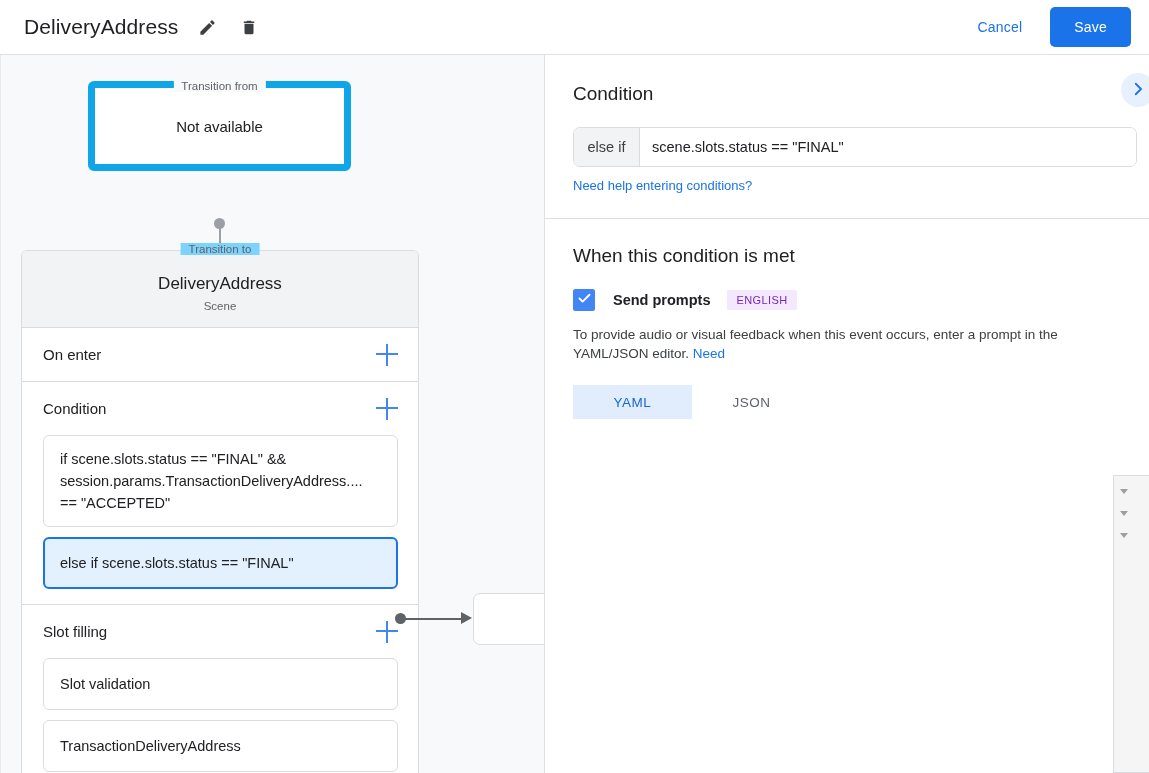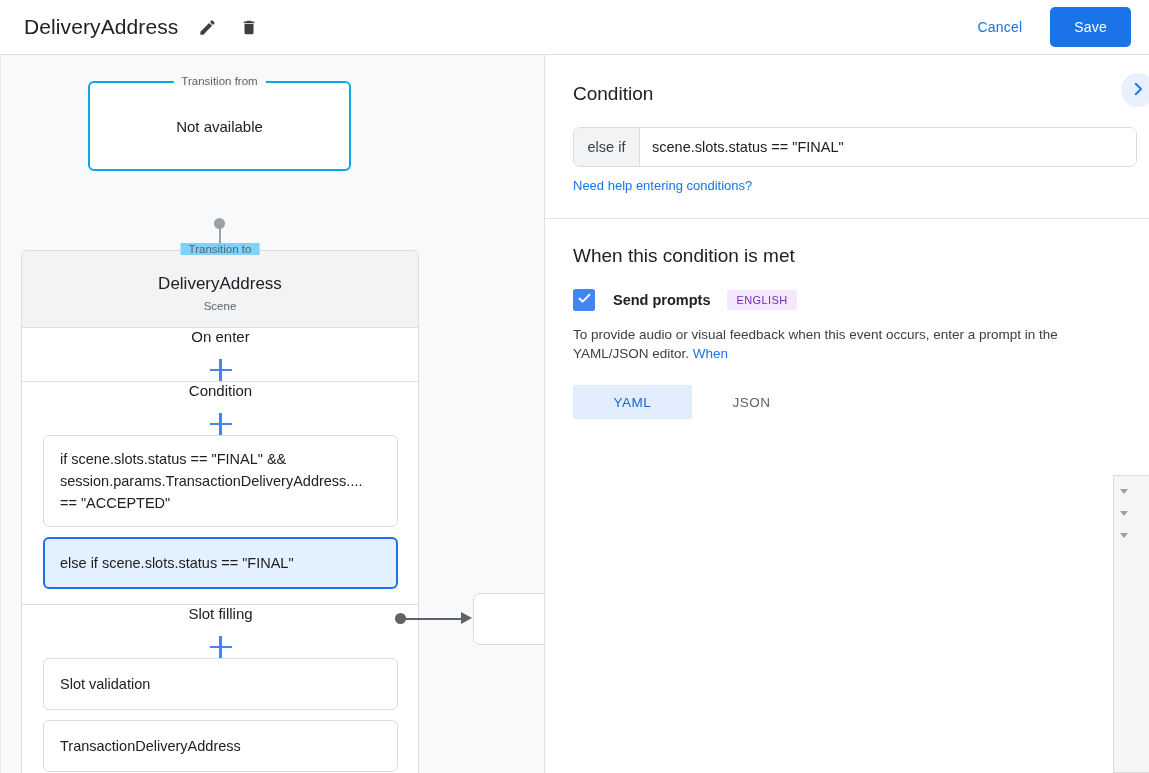--- a/index.html
+++ b/index.html
@@ -59,21 +59,21 @@
     width: 545px; height: 718px;
     background: #f8f9fa;
     border-right: 1px solid #e0e0e0;
     overflow: hidden;
   }
 
   
   .trans-from {
     position: absolute; left: 88px; top: 26px;
     width: 263px; height: 90px;
-    border: 2px solid #0ea5e9; border-radius: 6px;
+    border: 7px solid #0ea5e9; border-radius: 6px;
     background: #ffffff;
     display: flex; align-items: center; justify-content: center;
   }
   .trans-from-legend {
     position: absolute; left: 50%; top: -8px; transform: translateX(-50%);
     background: #f8f9fa; padding: 0 8px;
     font-size: 11.5px; color: #5f6368; white-space: nowrap;
   }
   .trans-from-text {
     font-size: 15px; color: #202124;
@@ -120,21 +120,21 @@
   .scene-name { font-size: 17px; color: #202124; margin-top: 8px; }
   .scene-sub  { font-size: 11.5px; color: #5f6368; margin-top: 6px; }
 
   .section {
     border-bottom: 1px solid #dadce0;
     padding: 0 0 0 0;
   }
   .section:last-child { border-bottom: none; }
   .section-head {
     display: flex; align-items: center; justify-content: space-between;
-    height: 53px; padding: 0 20px 0 21px; flex-direction: column;
+    height: 53px; padding: 0 20px 0 21px;
   }
   .section-title { font-size: 15px; color: #202124; }
   .plus-btn {
     width: 22px; height: 22px; position: relative;
     cursor: pointer; background: none; border: none;
   }
   .plus-btn::before, .plus-btn::after {
     content: ""; position: absolute; background: #4285f4;
   }
   .plus-btn::before { left: 0; top: 9.5px; width: 22px; height: 2.4px; }
@@ -424,21 +424,21 @@
             <svg width="15" height="15" viewBox="0 0 24 24" fill="none" stroke="#ffffff" stroke-width="3" stroke-linecap="round" stroke-linejoin="round">
               <polyline points="20 6 9 17 4 12"></polyline>
             </svg>
           </span>
         </span>
         <span class="chk-label">Send prompts</span>
         <span class="lang-badge">ENGLISH</span>
       </div>
 
       <div class="hint">
-        <span>To provide audio or visual feedback when this event occurs, enter a prompt in the YAML/JSON editor. </span><a>When</a>
+        <span>To provide audio or visual feedback when this event occurs, enter a prompt in the YAML/JSON editor. </span><a>Need</a>
       </div>
 
       <div class="tabs">
         <button class="tab active">YAML</button>
         <button class="tab">JSON</button>
       </div>
     </div>
 
     <div class="editor">
       <div class="gutter">

